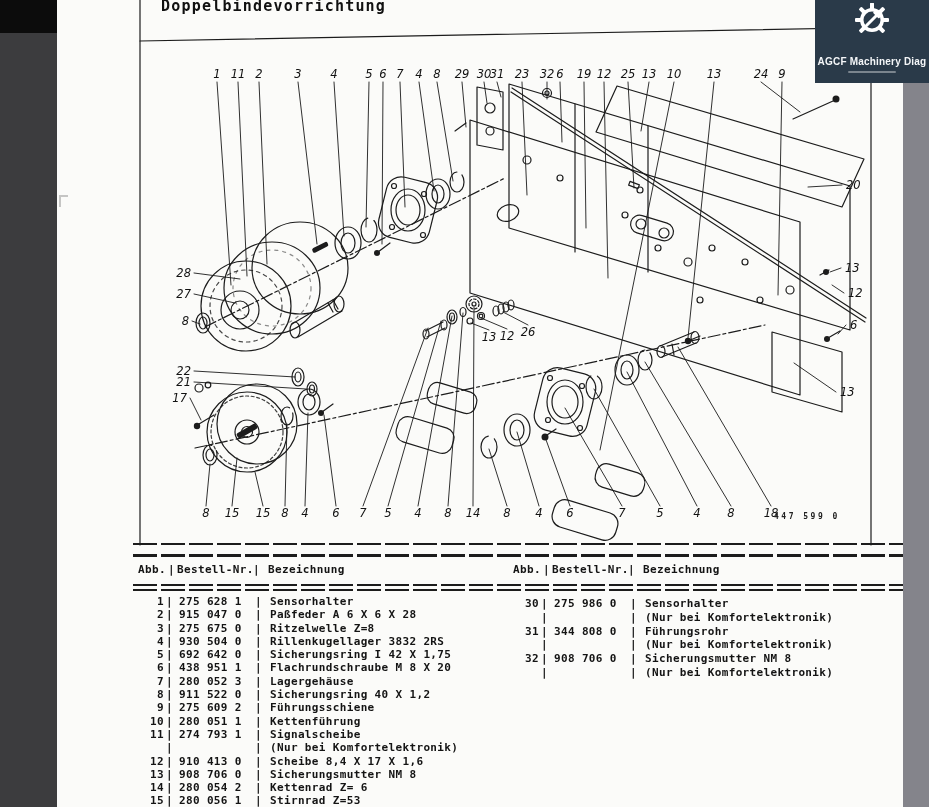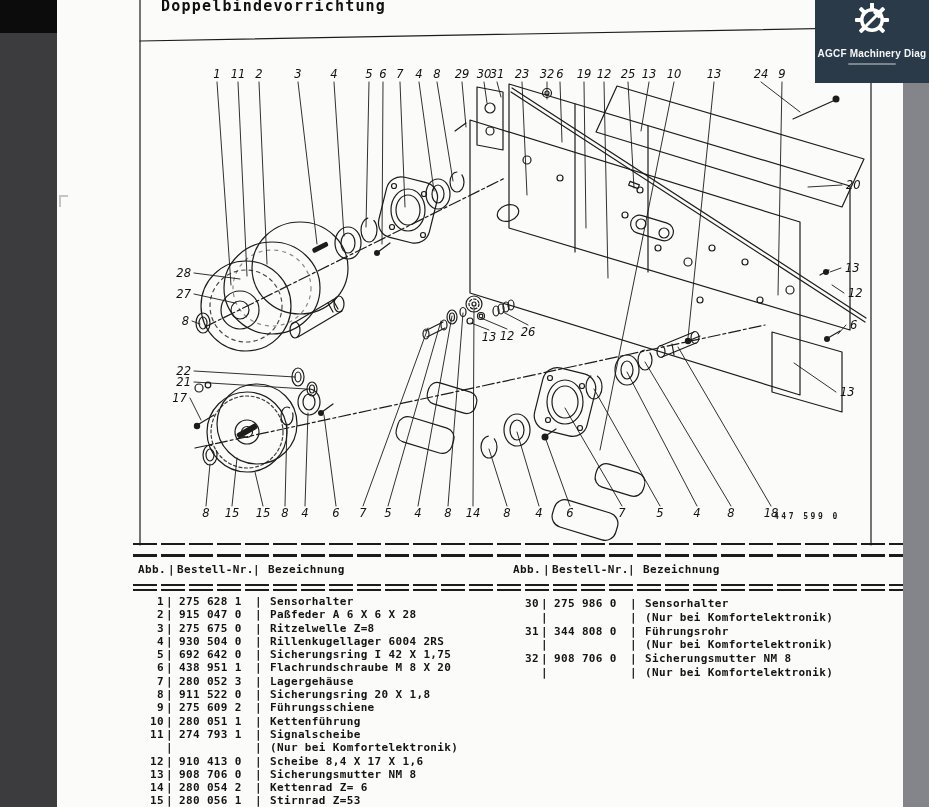--- a/index.html
+++ b/index.html
@@ -50,21 +50,21 @@
   .c-abb{display:inline-block;width:28px;text-align:right;padding-right:2px}
   .phead .c-abb{text-align:center;padding-left:2px}
   .c-sep{display:inline-block;width:7px;text-align:center}
   .c-nr{display:inline-block;width:76px;padding-left:6px}
   .phead .c-nr{padding-left:2px}
   .c-name{display:inline-block;padding-left:8px}
   
   #logo{position:absolute;left:815px;top:0;width:114px;height:83px;background:var(--logo-bg);
     z-index:6;display:flex;flex-direction:column;align-items:center;justify-content:flex-start}
   #logo-title{font:700 10px "Liberation Sans","DejaVu Sans",sans-serif;color:#f4f6f8;
-    margin-top:2px;letter-spacing:.2px}
+    margin-top:10px;letter-spacing:.2px}
   #logo-tagline{width:48px;height:2px;background:rgba(255,255,255,.38);margin-top:4px;border-radius:1px}
 </style>
 </head>
 <body>
 
 <div id="left-strip"></div>
 <div id="corner-block"></div>
 <div id="page"></div>
 <div id="scan-artifact"></div>
 
@@ -380,21 +380,21 @@
         <span class="c-sep">|</span>
         <span class="c-nr">275 675 0</span>
         <span class="c-sep">|</span>
         <span class="c-name">Ritzelwelle Z=8</span>
       </div>
       <div class="prow">
         <span class="c-abb">4</span>
         <span class="c-sep">|</span>
         <span class="c-nr">930 504 0</span>
         <span class="c-sep">|</span>
-        <span class="c-name">Rillenkugellager 6004 2RS</span>
+        <span class="c-name">Rillenkugellager 3832 2RS</span>
       </div>
       <div class="prow">
         <span class="c-abb">5</span>
         <span class="c-sep">|</span>
         <span class="c-nr">692 642 0</span>
         <span class="c-sep">|</span>
         <span class="c-name">Sicherungsring I 42 X 1,75</span>
       </div>
       <div class="prow">
         <span class="c-abb">6</span>
@@ -408,21 +408,21 @@
         <span class="c-sep">|</span>
         <span class="c-nr">280 052 3</span>
         <span class="c-sep">|</span>
         <span class="c-name">Lagergehäuse</span>
       </div>
       <div class="prow">
         <span class="c-abb">8</span>
         <span class="c-sep">|</span>
         <span class="c-nr">911 522 0</span>
         <span class="c-sep">|</span>
-        <span class="c-name">Sicherungsring 20 X 1,8</span>
+        <span class="c-name">Sicherungsring 40 X 1,2</span>
       </div>
       <div class="prow">
         <span class="c-abb">9</span>
         <span class="c-sep">|</span>
         <span class="c-nr">275 609 2</span>
         <span class="c-sep">|</span>
         <span class="c-name">Führungsschiene</span>
       </div>
       <div class="prow">
         <span class="c-abb">10</span>

